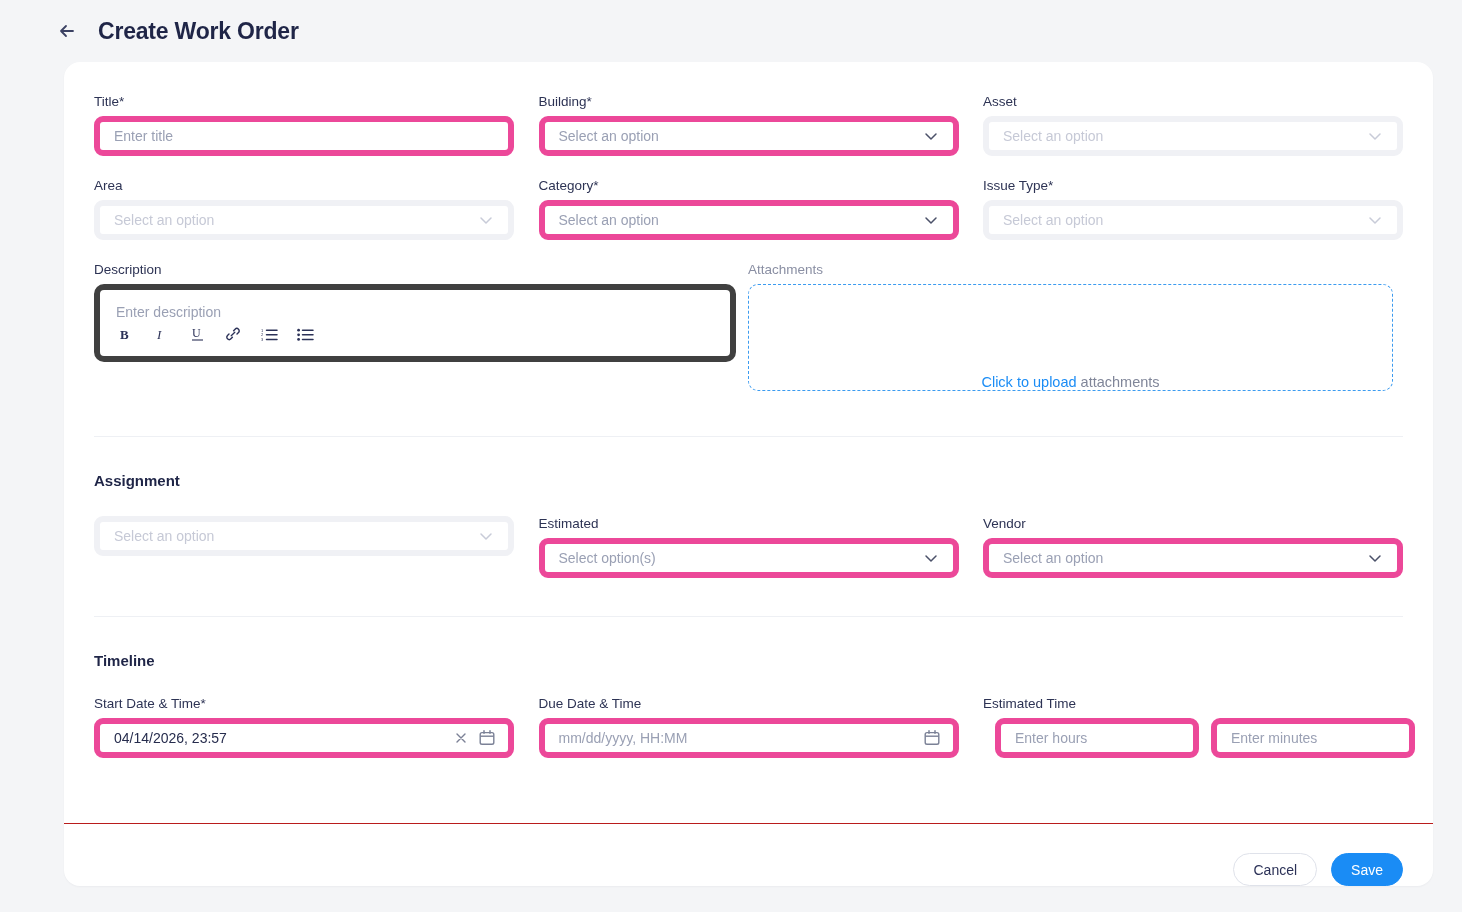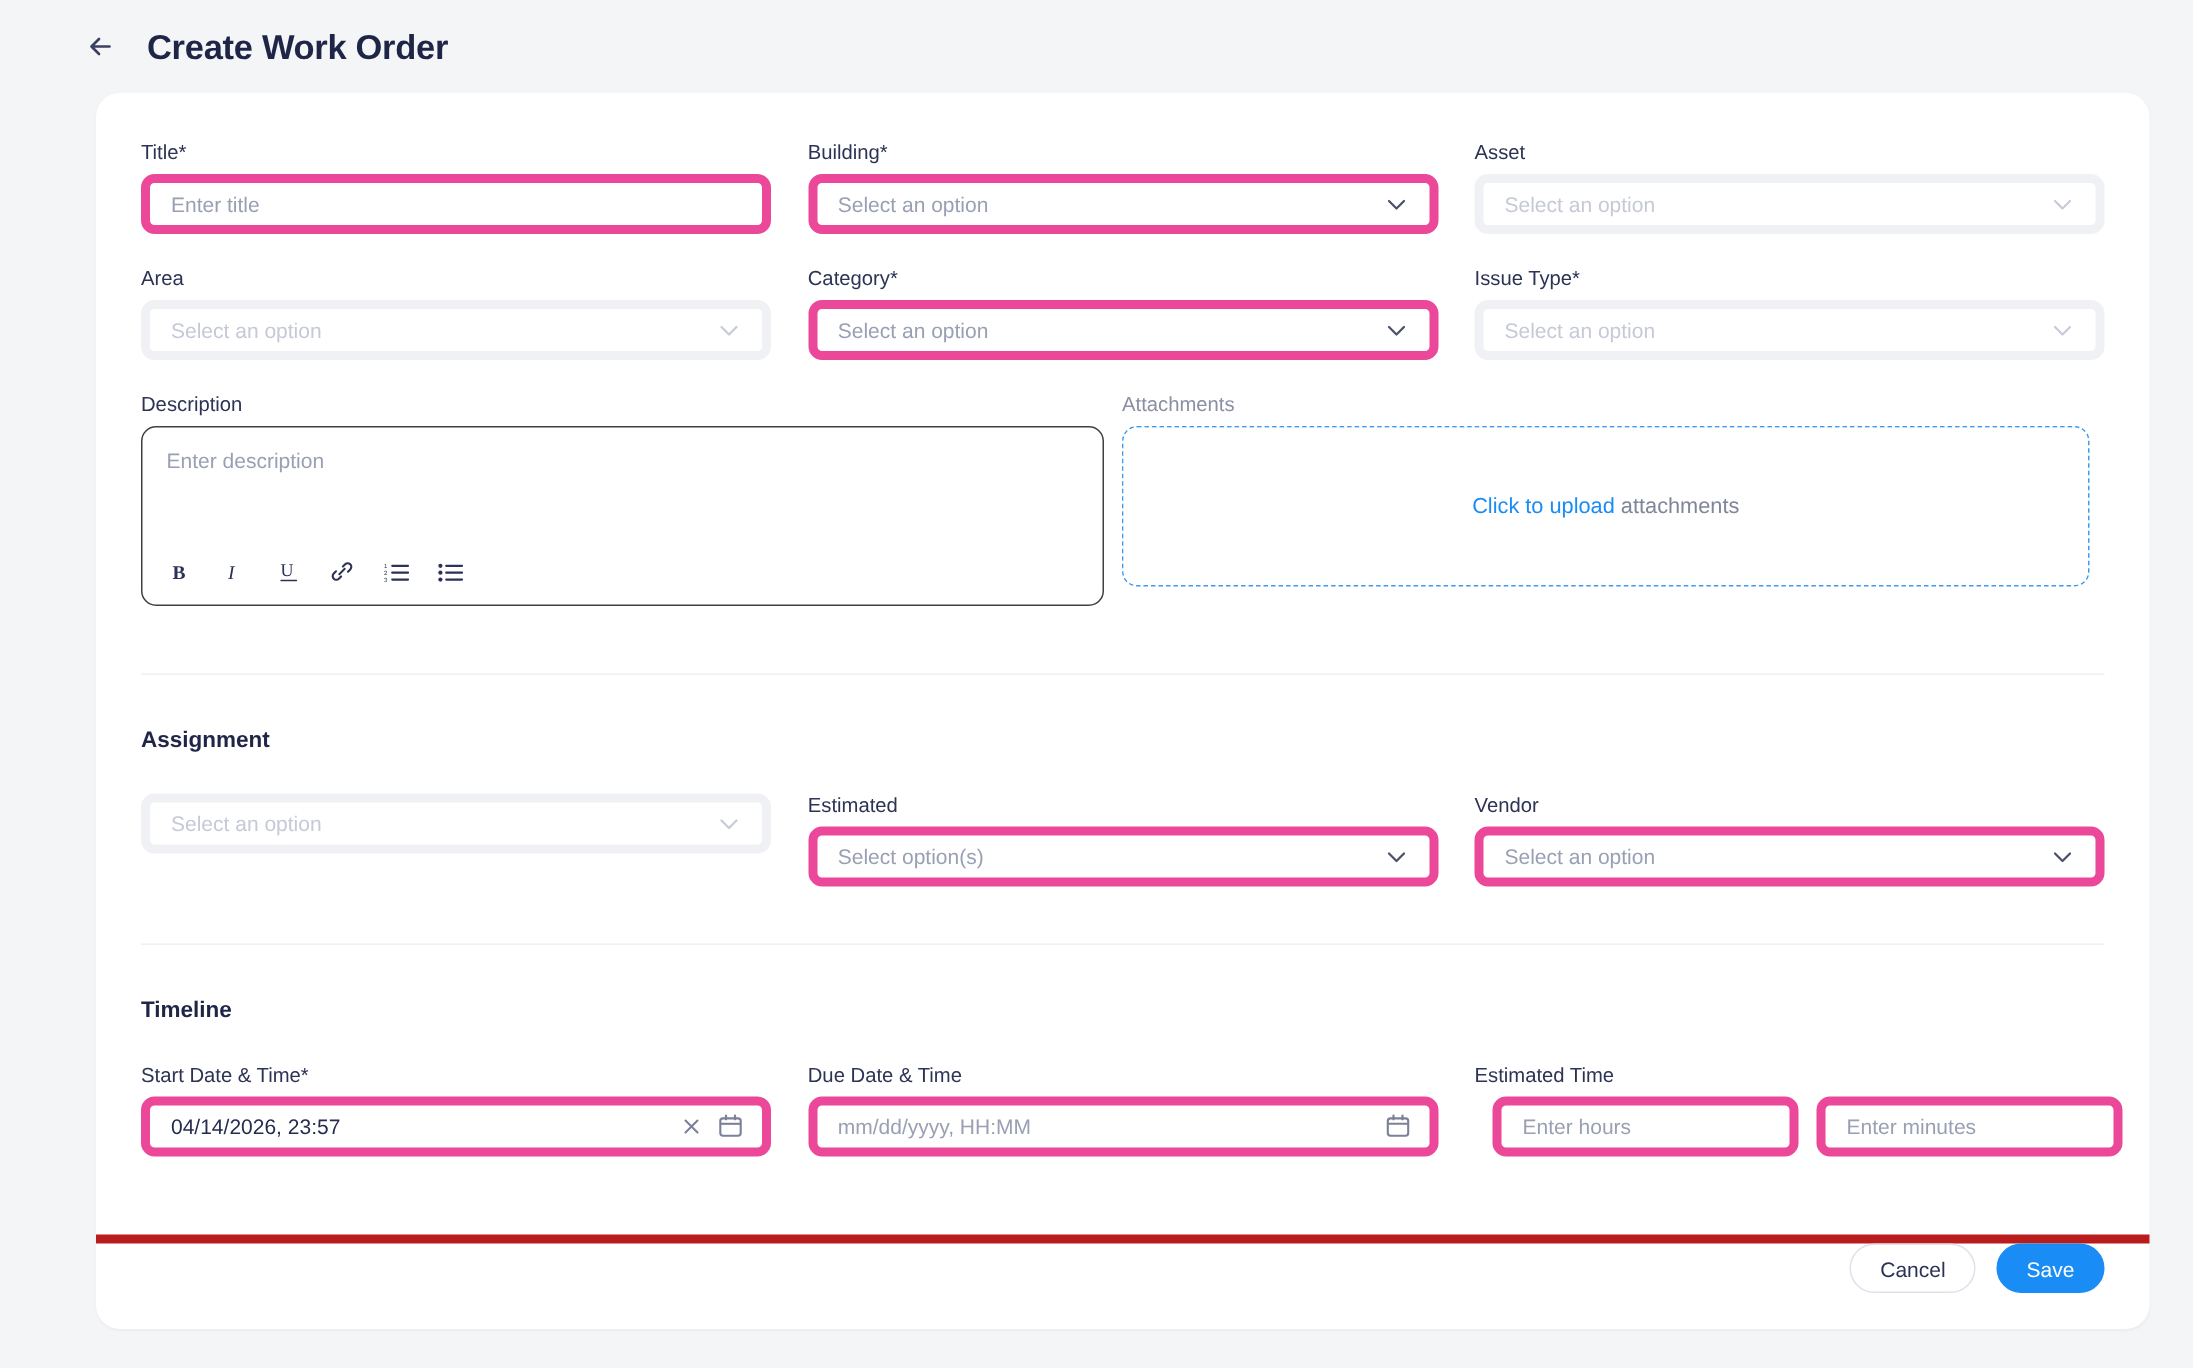--- a/index.html
+++ b/index.html
@@ -94,22 +94,22 @@
 
   .row-spacer { height: 22px; }
 
   
   .desc-att {
     display: grid;
     grid-template-columns: 642px 12px 645px;
     margin-top: 22px;
   }
   .editor {
-    height: 120px;
-    border: 1px solid #404040;
+    height: 78px;
+    border: 6px solid #404040;
     border-radius: 10px;
     position: relative;
     background: #fff;
   }
   .editor .ed-ph {
     position: absolute;
     left: 16px; top: 14px;
     font-size: 14px;
     color: #9aa0b4;
   }
@@ -127,21 +127,21 @@
     color: #2b3157;
     padding: 0;
   }
   .tb-btn svg { display: block; }
 
   .dropzone {
     height: 107px;
     border: 1.5px dashed #3b9bf0;
     border-radius: 10px;
     display: flex;
-    align-items: center;
+    align-items: flex-end;
     justify-content: center;
     cursor: pointer;
     background: #fff;
   }
   .dz-text { font-size: 14.5px; color: #808699; }
   .dz-link { color: #1a8cf5; }
 
   
   .divider {
     height: 1px;
@@ -176,23 +176,23 @@
     grid-template-columns: 204px 12px 204px;
     width: 497px;
     padding-left: 12px;
   }
 
   
   .card-footer {
     position: absolute;
     left: 0; right: 0; bottom: 0;
     height: 63px;
-    border-top: 6px solid #b91c1c;
-    display: flex;
-    align-items: flex-start;
+    border-top: 1px solid #b91c1c;
+    display: flex;
+    align-items: flex-end;
     justify-content: flex-end;
     padding-right: 30px;
     gap: 14px;
   }
   .btn {
     height: 33px;
     border-radius: 17px;
     font-size: 14px;
     cursor: pointer;
     padding: 0 19px;

